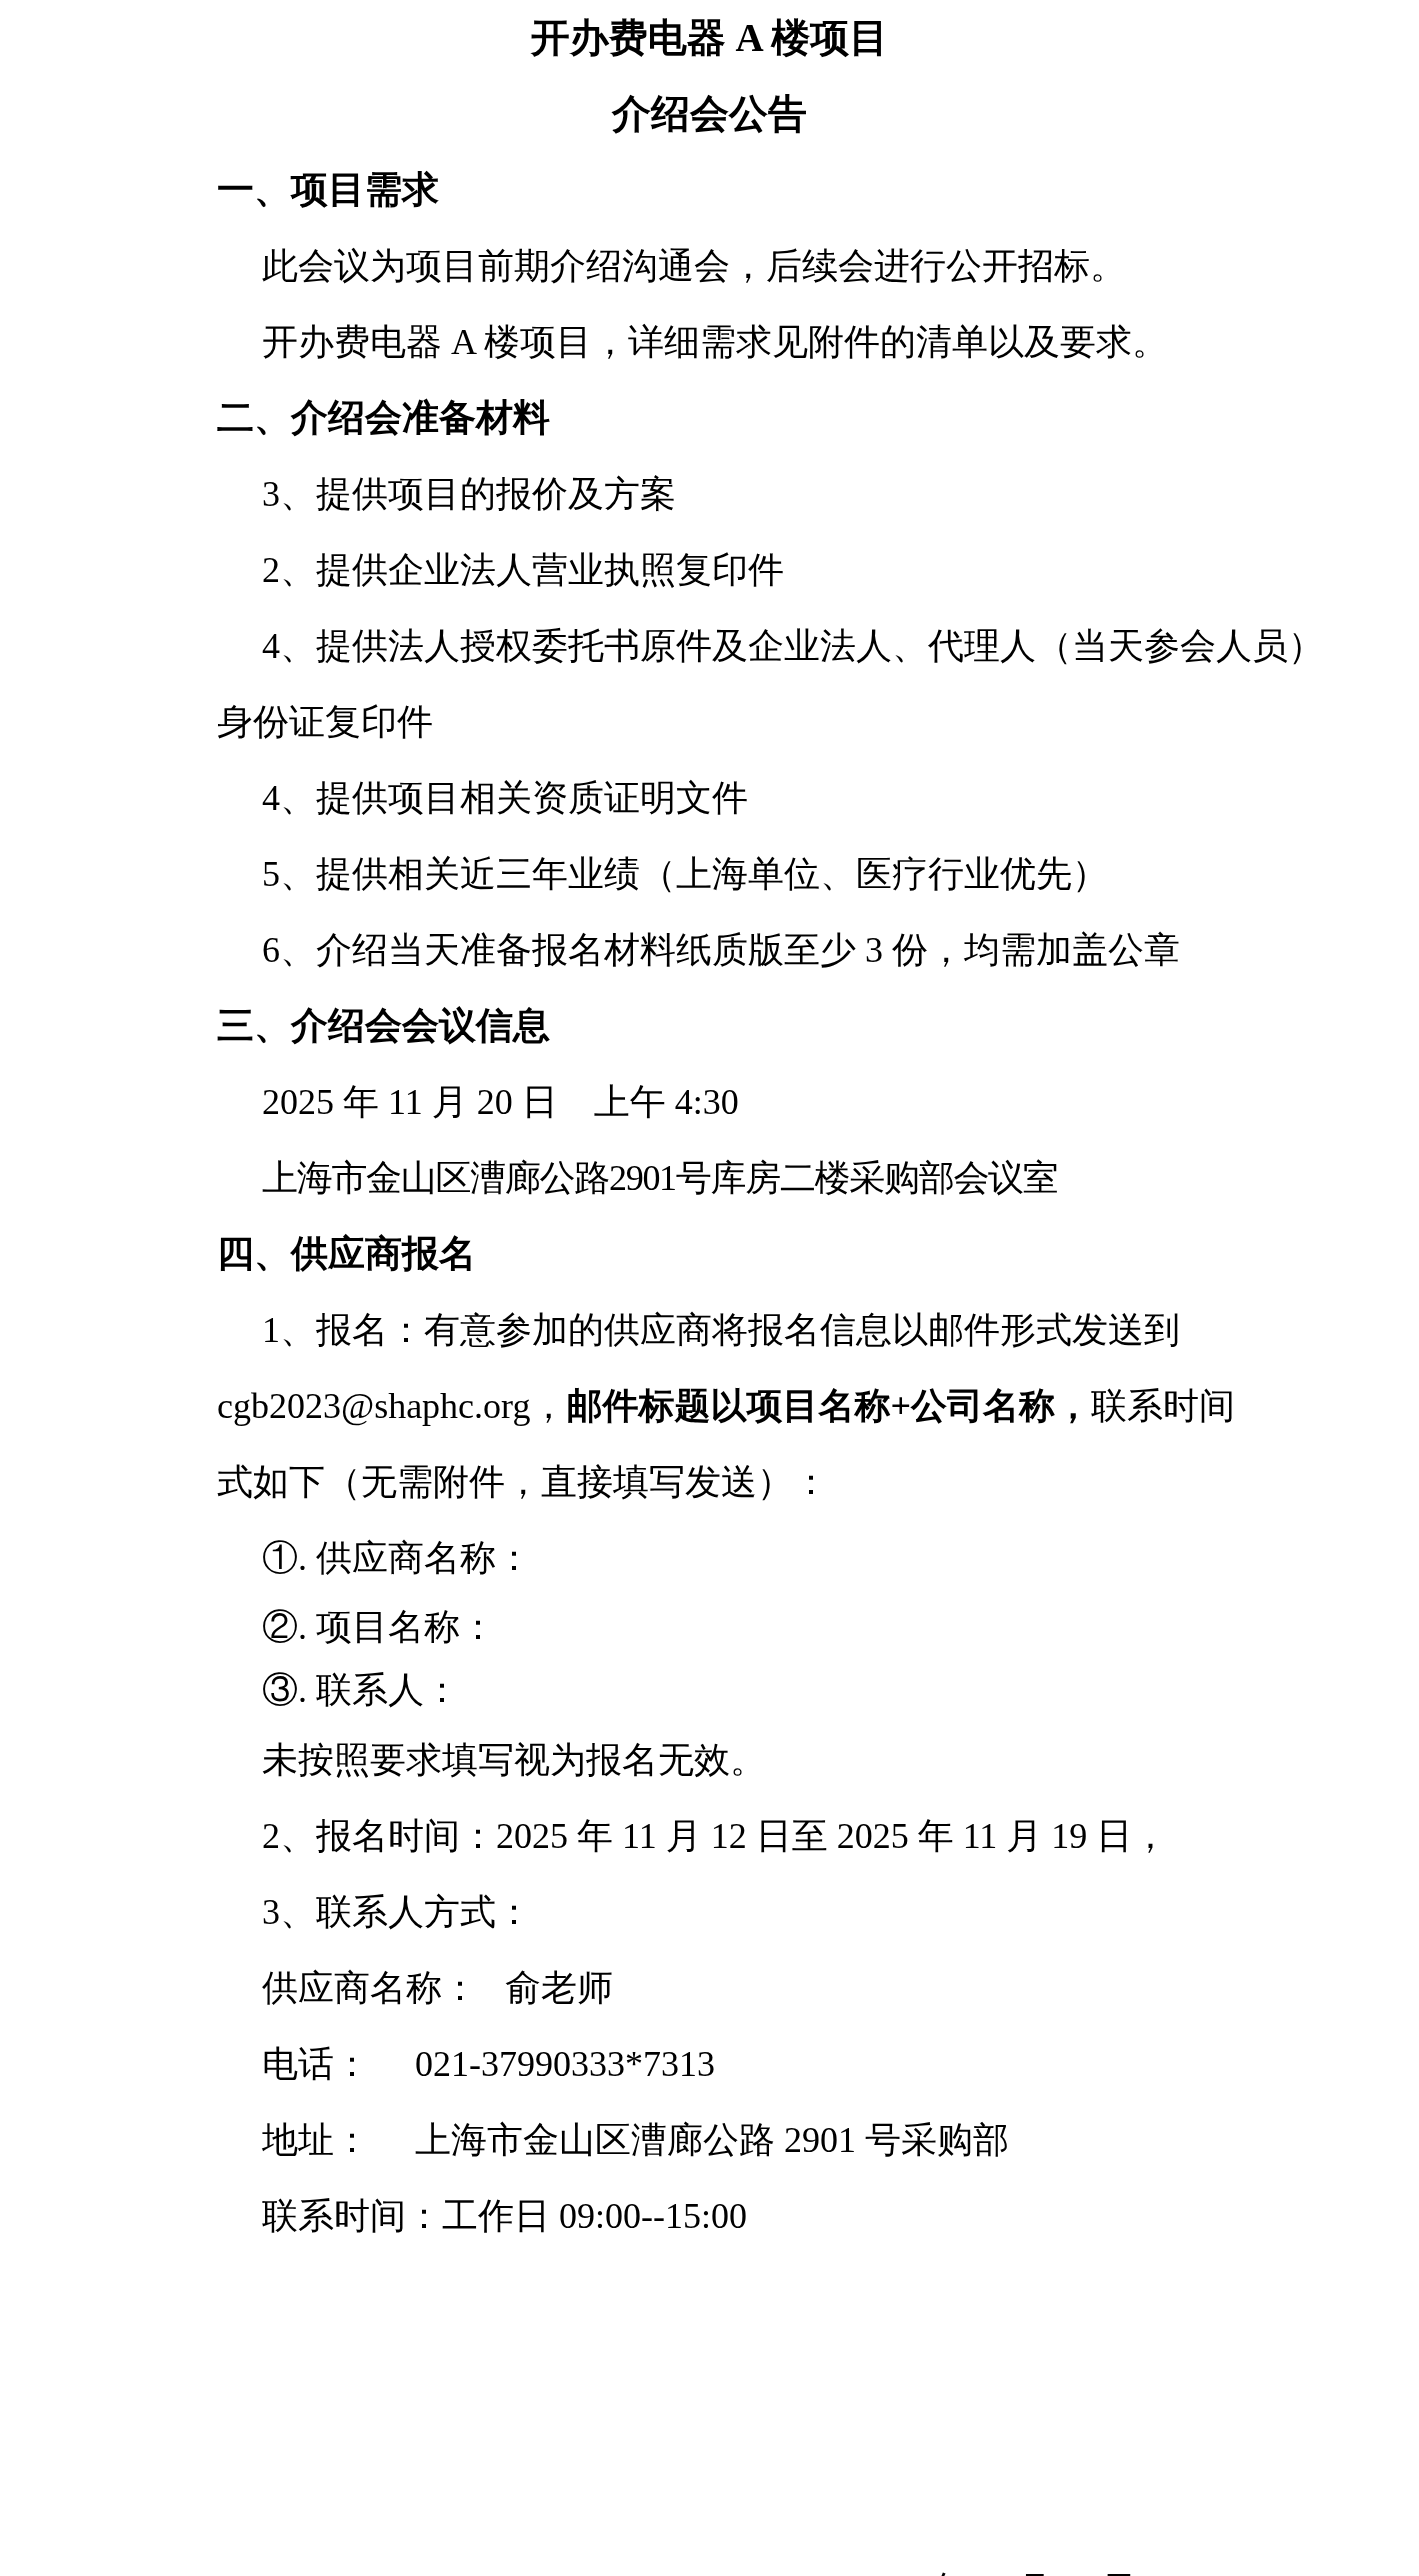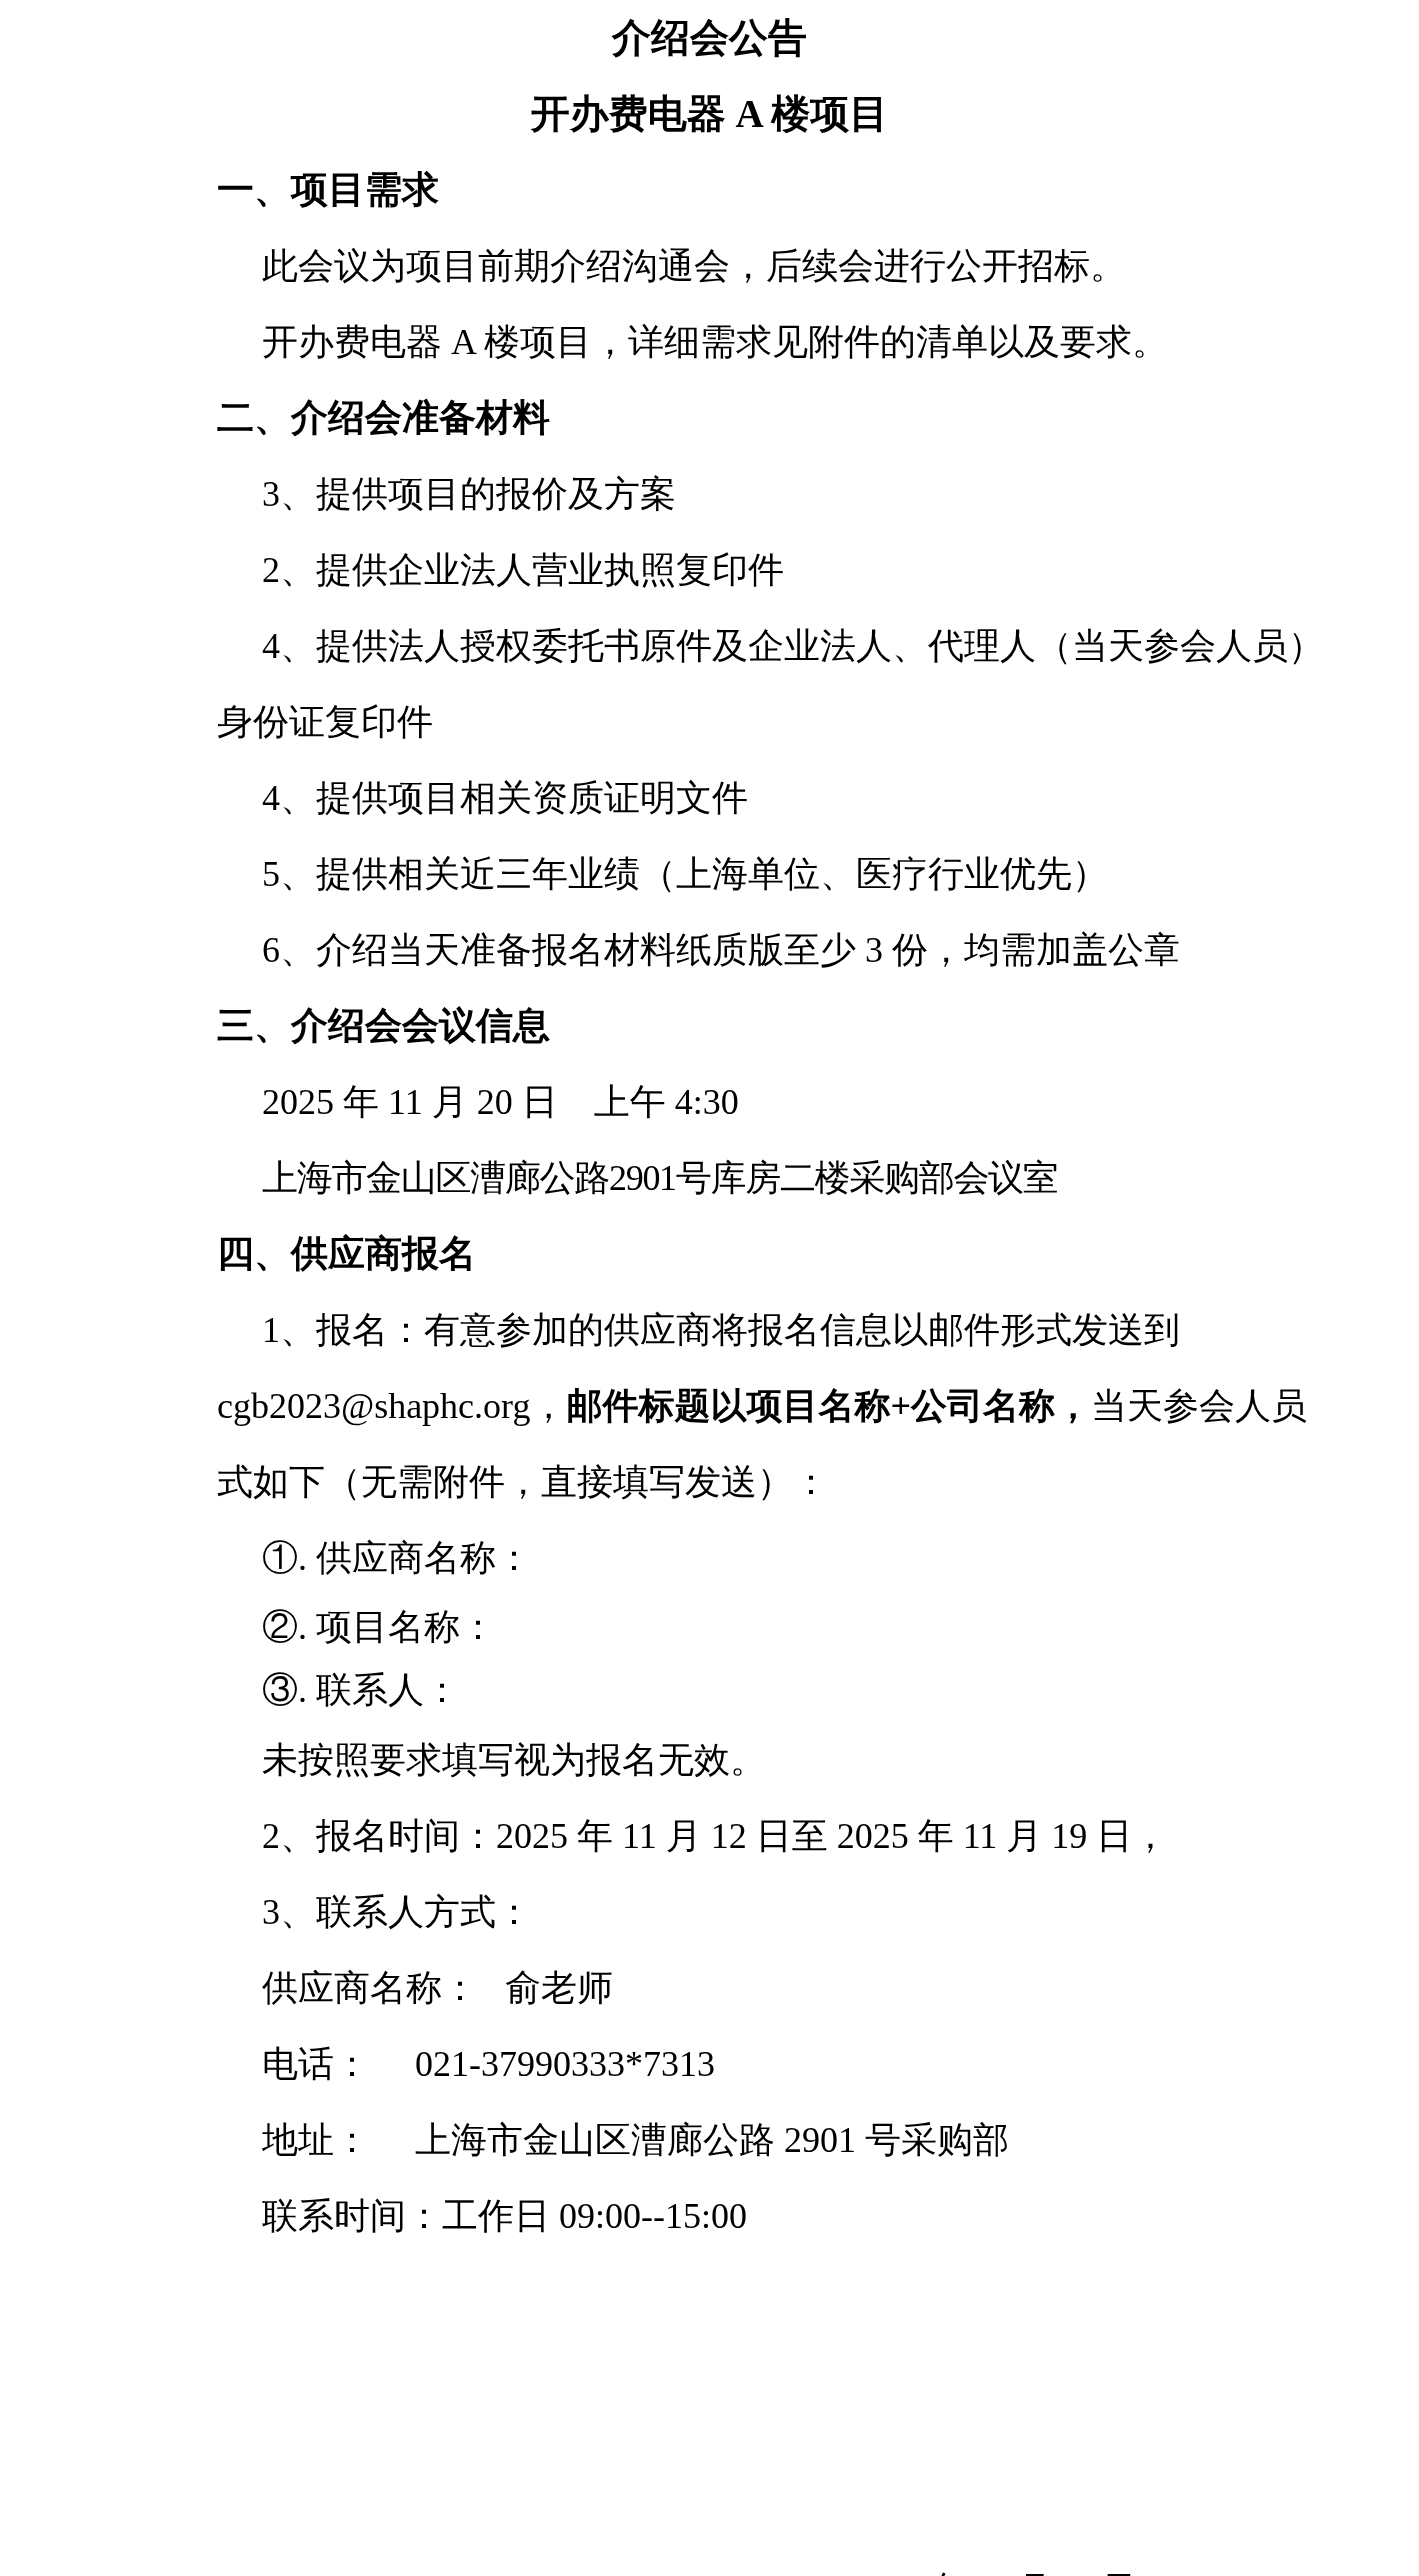--- a/index.html
+++ b/index.html
@@ -45,43 +45,43 @@
     line-height: 36px;
     white-space: pre;
   }
 </style>
 </head>
 <body>
 
 <div class="page">
   <div class="content">
 
+    <p class="line title">开办费电器 A 楼项目</p>
     <p class="line title">介绍会公告</p>
-    <p class="line title">开办费电器 A 楼项目</p>
 
     <p class="line h">一、项目需求</p>
     <p class="line ind">此会议为项目前期介绍沟通会，后续会进行公开招标。</p>
     <p class="line ind">开办费电器 A 楼项目，详细需求见附件的清单以及要求。</p>
 
     <p class="line h">二、介绍会准备材料</p>
     <p class="line ind">3、提供项目的报价及方案</p>
     <p class="line ind">2、提供企业法人营业执照复印件</p>
     <p class="line ind">4、提供法人授权委托书原件及企业法人、代理人（当天参会人员）</p>
     <p class="line">身份证复印件</p>
     <p class="line ind">4、提供项目相关资质证明文件</p>
     <p class="line ind">5、提供相关近三年业绩（上海单位、医疗行业优先）</p>
     <p class="line ind">6、介绍当天准备报名材料纸质版至少 3 份，均需加盖公章</p>
 
     <p class="line h">三、介绍会会议信息</p>
     <p class="line ind">2025 年 11 月 20 日    上午 4:30</p>
     <p class="line ind cond">上海市金山区漕廊公路2901号库房二楼采购部会议室</p>
 
     <p class="line h">四、供应商报名</p>
     <p class="line ind">1、报名：有意参加的供应商将报名信息以邮件形式发送到</p>
-    <p class="line"><span>cgb2023@shaphc.org，</span><span class="b">邮件标题以项目名称+公司名称，</span><span>当天参会人员</span></p>
+    <p class="line"><span>cgb2023@shaphc.org，</span><span class="b">邮件标题以项目名称+公司名称，</span><span>联系时间</span></p>
     <p class="line">式如下（无需附件，直接填写发送）：</p>
 
     <p class="line ind">①. 供应商名称：</p>
     <p class="line ind tight">②. 项目名称：</p>
     <p class="line ind tight">③. 联系人：</p>
     <p class="line ind">未按照要求填写视为报名无效。</p>
 
     <p class="line ind">2、报名时间：2025 年 11 月 12 日至 2025 年 11 月 19 日，</p>
     <p class="line ind">3、联系人方式：</p>
     <p class="line ind">供应商名称：   俞老师</p>

